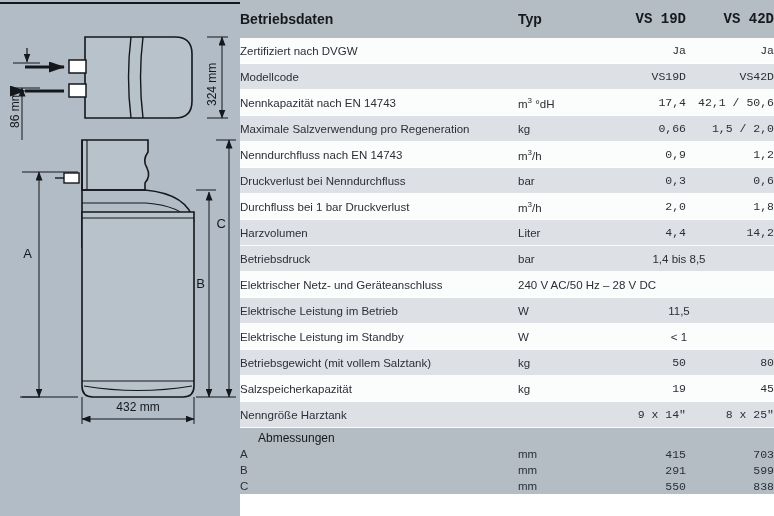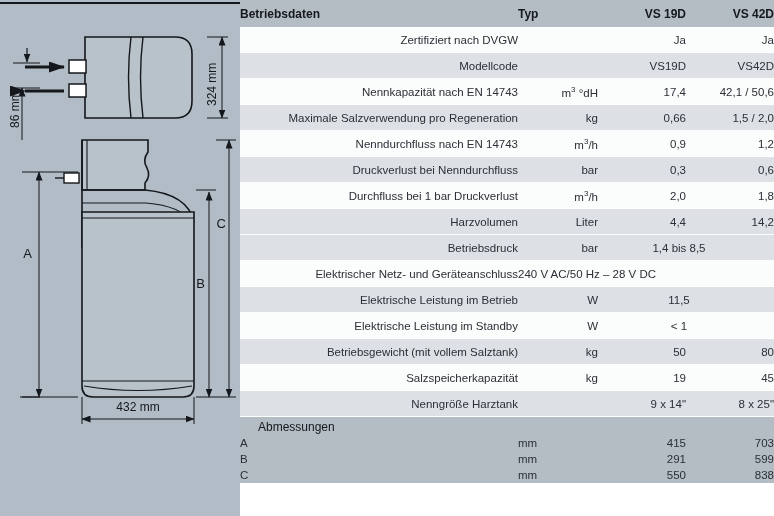--- a/index.html
+++ b/index.html
@@ -55,35 +55,34 @@
 
   table.spec th, table.spec td {
     padding: 0;
     height: 25px;
     vertical-align: middle;
     white-space: nowrap;
     overflow: hidden;
   }
   .cell-label { padding-left: 18px; text-align: left; }
   .cell-typ   { padding-left: 5px;  text-align: left; }
-  .cell-num   { padding-right: 18px; text-align: right; }
+  .cell-num   { padding-right: 18px; text-align: right; font-family: Liberation Mono, monospace; }
   .cell-span  { padding-right: 18px; text-align: right; }
 
   tr.hdr { background: #b4bcc4; }
   tr.hdr th {
-    height: 27px;
+    height: 38px;
     font-weight: bold;
-    font-size: 12px;
+    font-size: 14px;
     color: #16191d;
   }
   tr.row-light { background: #fbfcfc; }
   tr.row-shade { background: #dde1e5; }
   tr.row-light td, tr.row-shade td {
     border-bottom: 1px solid #ffffff;
-    text-align: right;
   }
   tr.row-shade td { border-bottom: 1px solid #fbfcfc; }
 
   
   #dims-block {
     background: #b4bcc4;
   }
   #dims-block .dims-title {
     font-weight: normal;
     font-size: 12px;

